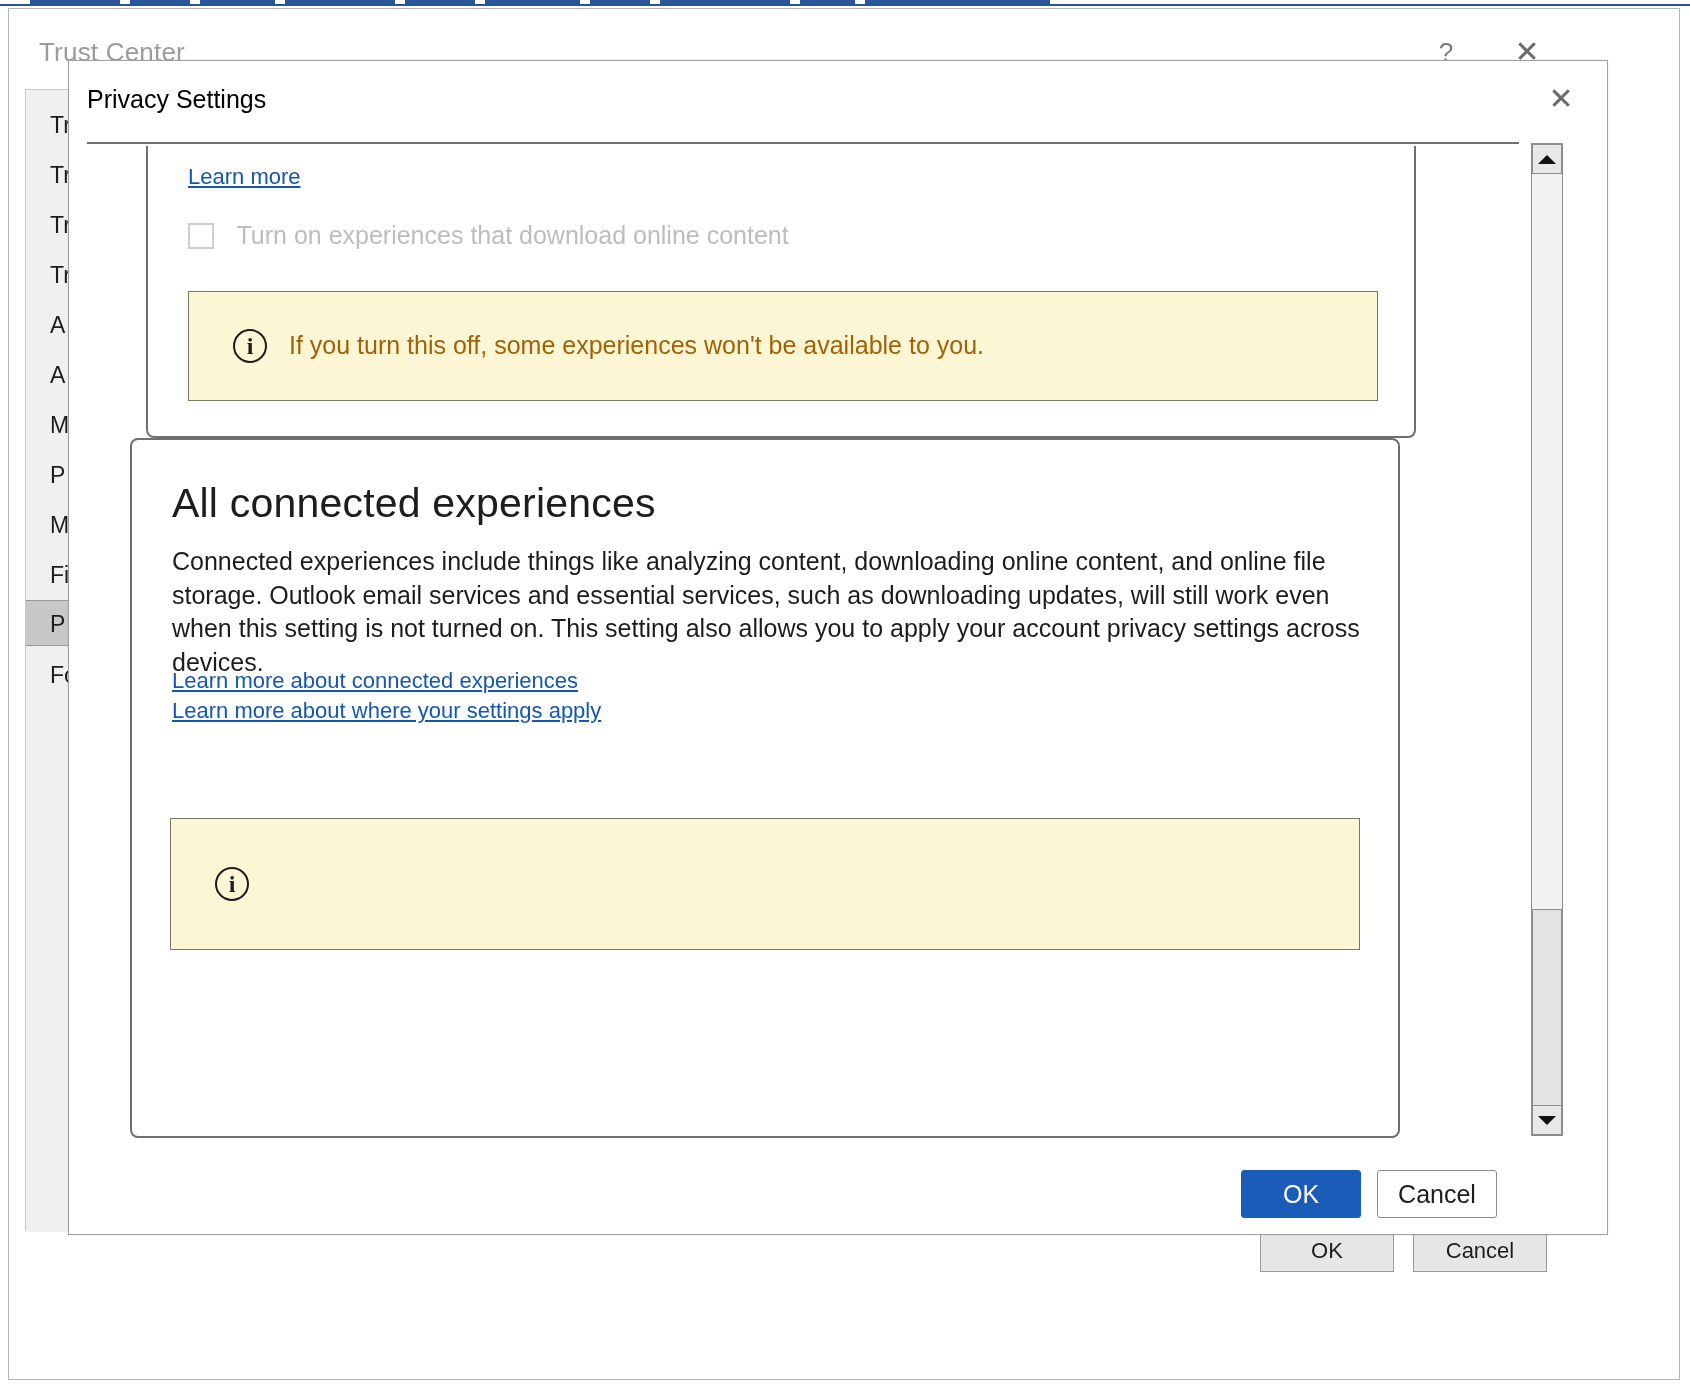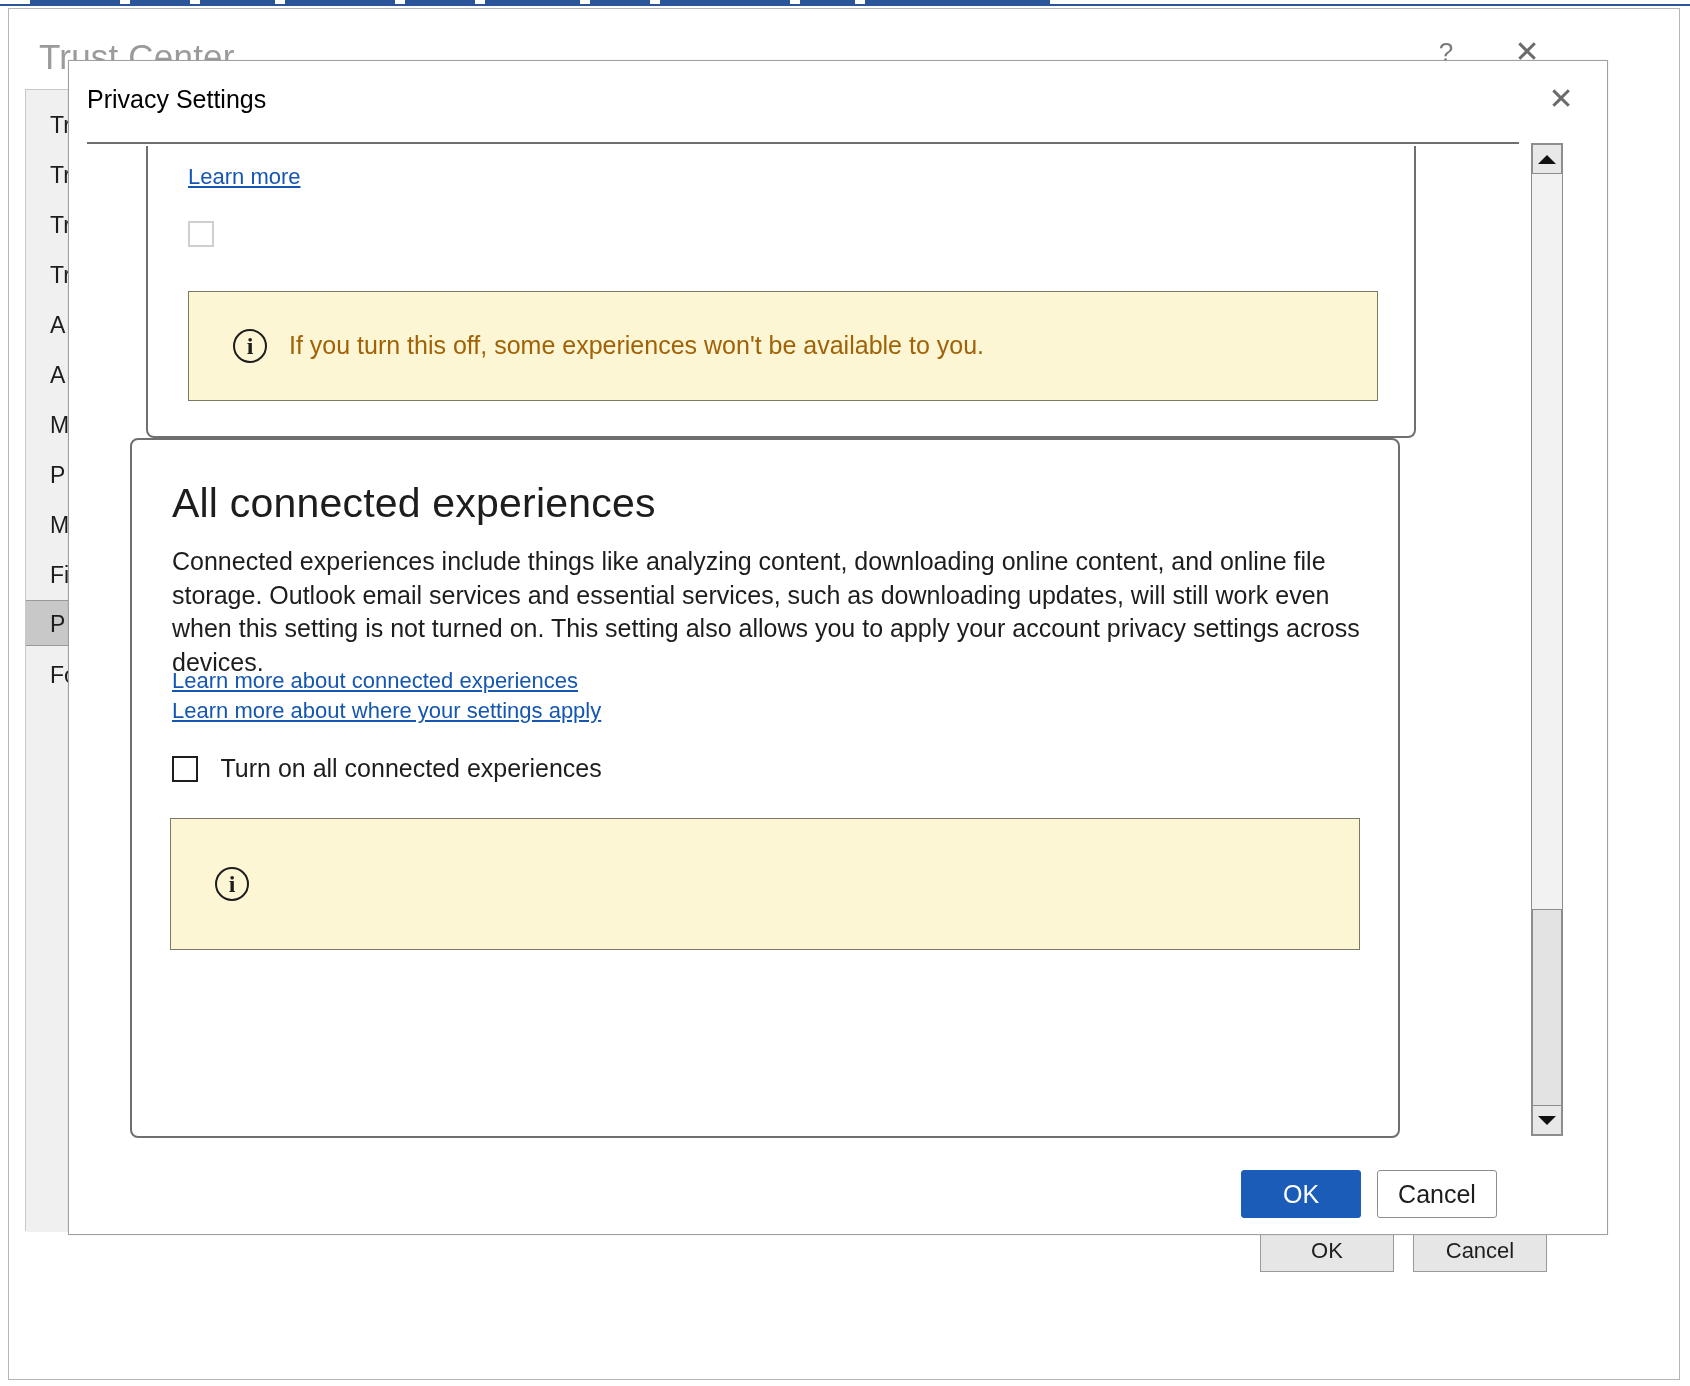--- a/index.html
+++ b/index.html
@@ -24,21 +24,21 @@
   }
 
   
   .trust-window {
     position: absolute; left: 8px; top: 8px; width: 1672px; height: 1372px;
     background: #ffffff;
     border: 1px solid #b5b5b5;
   }
   .trust-title {
     position: absolute; left: 30px; top: 28px;
-    font-size: 35px; color: #9b9b9b; letter-spacing: .2px;
+    font-size: 26px; color: #9b9b9b; letter-spacing: .2px;
   }
   .tc-help {
     position: absolute; left: 1418px; top: 24px; width: 38px; height: 38px;
     font-size: 26px; color: #7a7a7a; text-align: center; line-height: 38px;
   }
   .tc-close {
     position: absolute; left: 1497px; top: 22px; width: 42px; height: 42px;
     font-size: 30px; color: #6b6b6b; text-align: center; line-height: 42px;
     font-family: "DejaVu Sans", sans-serif; font-weight: 300;
   }
@@ -232,42 +232,39 @@
 
     <div class="ps-scrollhost">
       <div class="ps-content">
 
         <div class="card-top">
 
           <a class="link" style="position:absolute; left:40px; top:18px;">Learn more</a>
 
           <div style="position:absolute; left:40px; top:75px;">
             <span class="chk-box disabled"></span>
+            <span class="chk-label disabled">Turn on experiences that download online content</span>
           </div>
 
           <div class="infobox" style="position:absolute; left:40px; top:145px; width:1190px; height:110px;">
             <div class="info-icon">i</div>
             <div class="info-text">If you turn this off, some experiences won't be available to you.</div>
           </div>
         </div>
 
         <div class="card-bottom">
 
           <div class="sec-title">All connected experiences</div>
 
           <div class="sec-body">Connected experiences include things like analyzing content, downloading online content, and online file storage. Outlook email services and essential services, such as downloading updates, will still work even when this setting is not turned on. This setting also allows you to apply your account privacy settings across devices.</div>
 
           <a class="link" style="position:absolute; left:40px; top:228px;">Learn more about connected experiences</a>
 
           <a class="link" style="position:absolute; left:40px; top:258px;">Learn more about where your settings apply</a>
 
-          <div style="position:absolute; left:40px; top:314px;">
-            <span class="chk-box"></span>
-            <span class="chk-label">Turn on all connected experiences</span>
-          </div>
 
           <div class="infobox" style="position:absolute; left:38px; top:378px; width:1190px; height:132px;">
             <div class="info-icon">i</div>
           </div>
         </div>
 
       </div>
     </div>
 
     <div class="sb">

